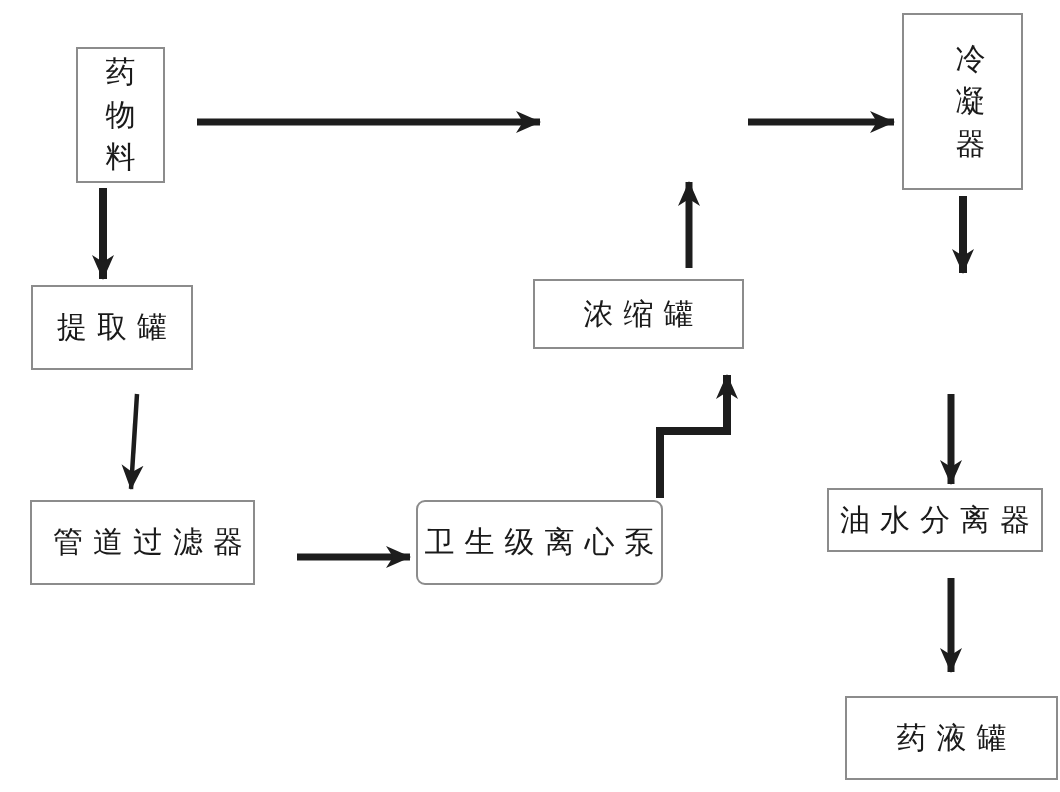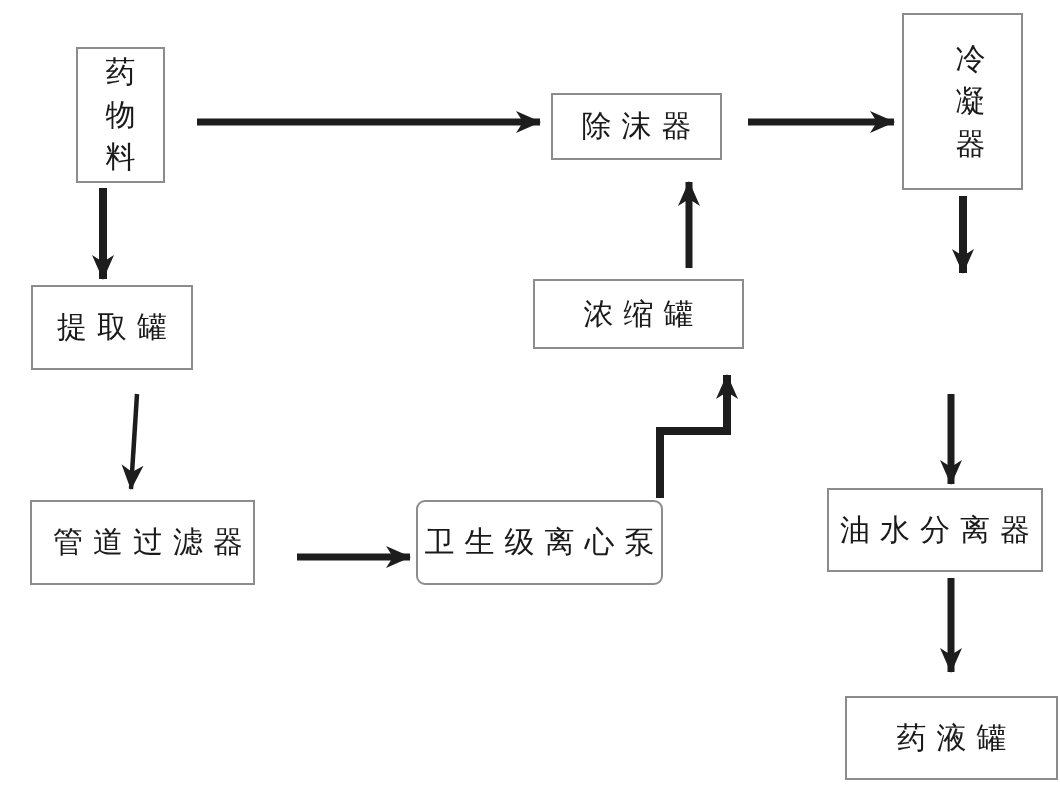--- a/index.html
+++ b/index.html
@@ -48,21 +48,21 @@
   }
   
   .n-drug-material      { left: 76px;  top: 47px;  width: 89px;  height: 136px; }
   .n-demister           { left: 551px; top: 93px;  width: 171px; height: 67px;  }
   .n-condenser          { left: 902px; top: 13px;  width: 121px; height: 177px; padding-left: 16px; }
   .n-extraction-tank    { left: 31px;  top: 285px; width: 162px; height: 85px;  }
   .n-concentration-tank { left: 533px; top: 279px; width: 211px; height: 70px;  }
   .n-cooler             { left: 827px; top: 276px; width: 216px; height: 84px;  }
   .n-pipe-filter        { left: 30px;  top: 500px; width: 225px; height: 85px; justify-content: flex-end;  }
   .n-pump               { left: 416px; top: 500px; width: 247px; height: 85px; border-radius: 9px;  }
-  .n-oil-water-sep      { left: 827px; top: 488px; width: 216px; height: 84px;  }
+  .n-oil-water-sep      { left: 827px; top: 488px; width: 216px; height: 64px;  }
   .n-liquid-tank        { left: 845px; top: 696px; width: 213px; height: 84px;  }
 </style>
 </head>
 <body>
 
 <div class="canvas">
 
   <svg class="arrow-layer" viewBox="0 0 1060 792" xmlns="http://www.w3.org/2000/svg">
     <defs>
       <marker id="ah" markerUnits="userSpaceOnUse" markerWidth="26" markerHeight="24" refX="24" refY="12" orient="auto">
@@ -88,23 +88,20 @@
 
     <line x1="951" y1="394" x2="951" y2="484" stroke="#1d1d1d" stroke-width="7" marker-end="url(#ah)"></line>
 
     <line x1="951" y1="578" x2="951" y2="672" stroke="#1d1d1d" stroke-width="7" marker-end="url(#ah)"></line>
   </svg>
 
   <div class="node vertical n-drug-material">
     <span class="label">药物料</span>
   </div>
 
-  <div class="node n-demister">
-    <span class="label">除沫器</span>
-  </div>
 
   <div class="node vertical n-condenser">
     <span class="label">冷凝器</span>
   </div>
 
   <div class="node n-extraction-tank">
     <span class="label">提取罐</span>
   </div>
 
   <div class="node n-concentration-tank">

